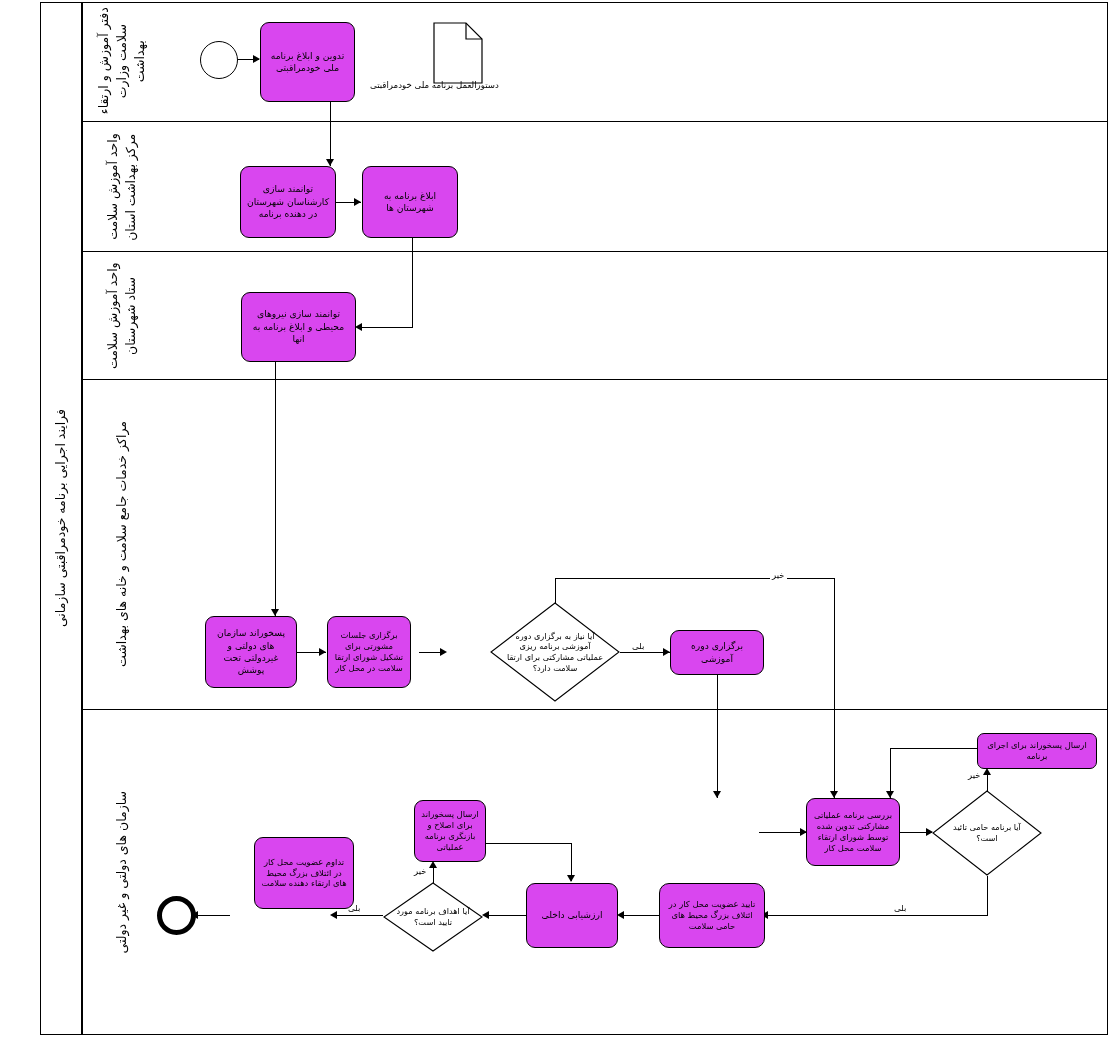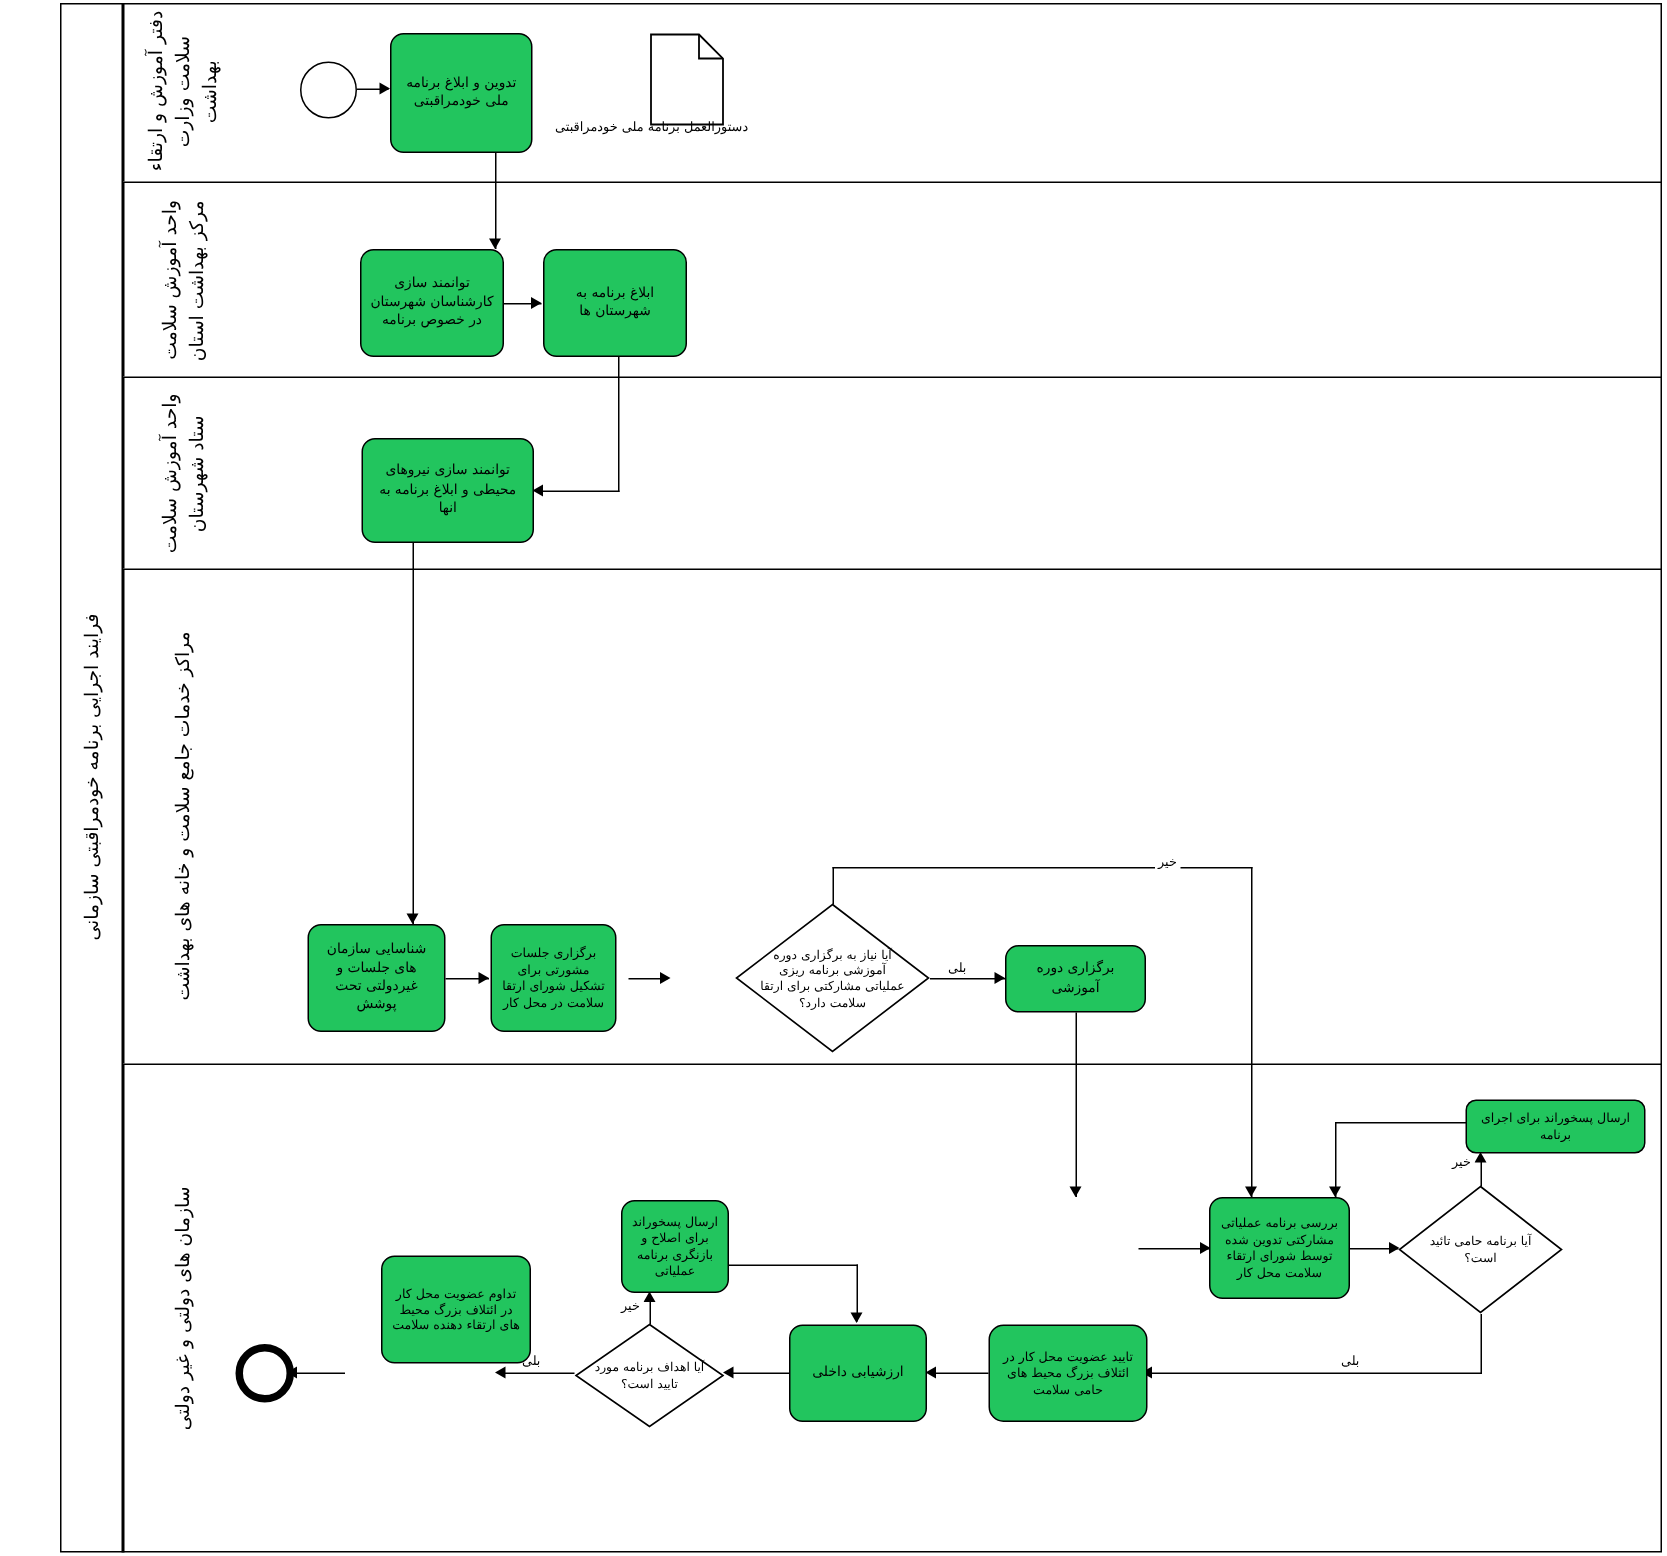--- a/index.html
+++ b/index.html
@@ -17,21 +17,21 @@
       display:block;writing-mode:vertical-rl;transform:rotate(180deg);
       font-size:12.5px;line-height:1.45;text-align:center;color:#000;
       max-height:96%;white-space:normal;letter-spacing:.2px;}
   .pool-hdr{position:absolute;left:0;top:0;width:42px;height:100%;box-sizing:border-box;
             display:flex;align-items:center;justify-content:center;border-right:1.5px solid #000;}
   .pool-hdr span{display:block;writing-mode:vertical-rl;transform:rotate(180deg);
             font-size:12.5px;line-height:1.4;text-align:center;color:#000;}
 
   
   .node{position:absolute;box-sizing:border-box;border:1.1px solid #000;border-radius:9px;
-        background:#22c55e;display:flex;align-items:center;justify-content:center;
+        background:#d946ef;display:flex;align-items:center;justify-content:center;
         text-align:center;padding:3px 4px;font-size:9.2px;line-height:1.35;color:#000;}
   .node.small{font-size:8.4px;line-height:1.3;}
   .evt{position:absolute;border-radius:50%;background:#fff;box-sizing:border-box;}
   .evt.start{border:1.6px solid #000;}
   .evt.end{border:5px solid #000;}
 
   
   .gw{position:absolute;}
   .gw .dia{position:absolute;inset:0;}
   .gw .lbl{position:absolute;inset:0;display:flex;align-items:center;justify-content:center;
@@ -103,42 +103,42 @@
       <path d="M1,1 H33 L49,17 V61 H1 Z" fill="#fff" stroke="#000" stroke-width="1.2"></path>
       <path d="M33,1 V17 H49" fill="none" stroke="#000" stroke-width="1.2"></path>
     </svg>
   </div>
   <div class="doccap" style="left:370px;top:80px;">دستورالعمل برنامه ملی خودمراقبتی</div>
 
   <div class="ln v" style="left:330px;top:102px;height:64px;"></div>
   <div class="arrow ar-d" style="left:326px;top:159px;"></div>
 
   <div class="node" style="left:240px;top:166px;width:96px;height:72px;">
-    <span>توانمند سازی کارشناسان شهرستان در خصوص برنامه</span>
+    <span>توانمند سازی کارشناسان شهرستان در دهنده برنامه</span>
   </div>
   <div class="ln h" style="left:336px;top:202px;width:25px;"></div>
   <div class="arrow ar-r" style="left:354px;top:198px;"></div>
 
   <div class="node" style="left:362px;top:166px;width:96px;height:72px;">
     <span>ابلاغ برنامه به شهرستان ها</span>
   </div>
 
   <div class="ln v" style="left:412px;top:238px;height:90px;"></div>
   <div class="ln h" style="left:360px;top:327px;width:53px;"></div>
   <div class="arrow ar-l" style="left:355px;top:323px;"></div>
 
   <div class="node" style="left:241px;top:292px;width:115px;height:70px;">
     <span>توانمند سازی نیروهای محیطی و ابلاغ برنامه به انها</span>
   </div>
 
   <div class="ln v" style="left:275px;top:362px;height:254px;"></div>
   <div class="arrow ar-d" style="left:271px;top:609px;"></div>
 
   <div class="node" style="left:205px;top:616px;width:92px;height:72px;">
-    <span>شناسایی سازمان های جلسات و غیردولتی تحت پوشش</span>
+    <span>پسخوراند سازمان های دولتی و غیردولتی تحت پوشش</span>
   </div>
   <div class="ln h" style="left:297px;top:652px;width:29px;"></div>
   <div class="arrow ar-r" style="left:319px;top:648px;"></div>
 
   <div class="node small" style="left:327px;top:616px;width:84px;height:72px;">
     <span>برگزاری جلسات مشورتی برای تشکیل شورای ارتقا سلامت در محل کار</span>
   </div>
   <div class="ln h" style="left:419px;top:652px;width:26px;"></div>
   <div class="arrow ar-r" style="left:440px;top:648px;"></div>
 

